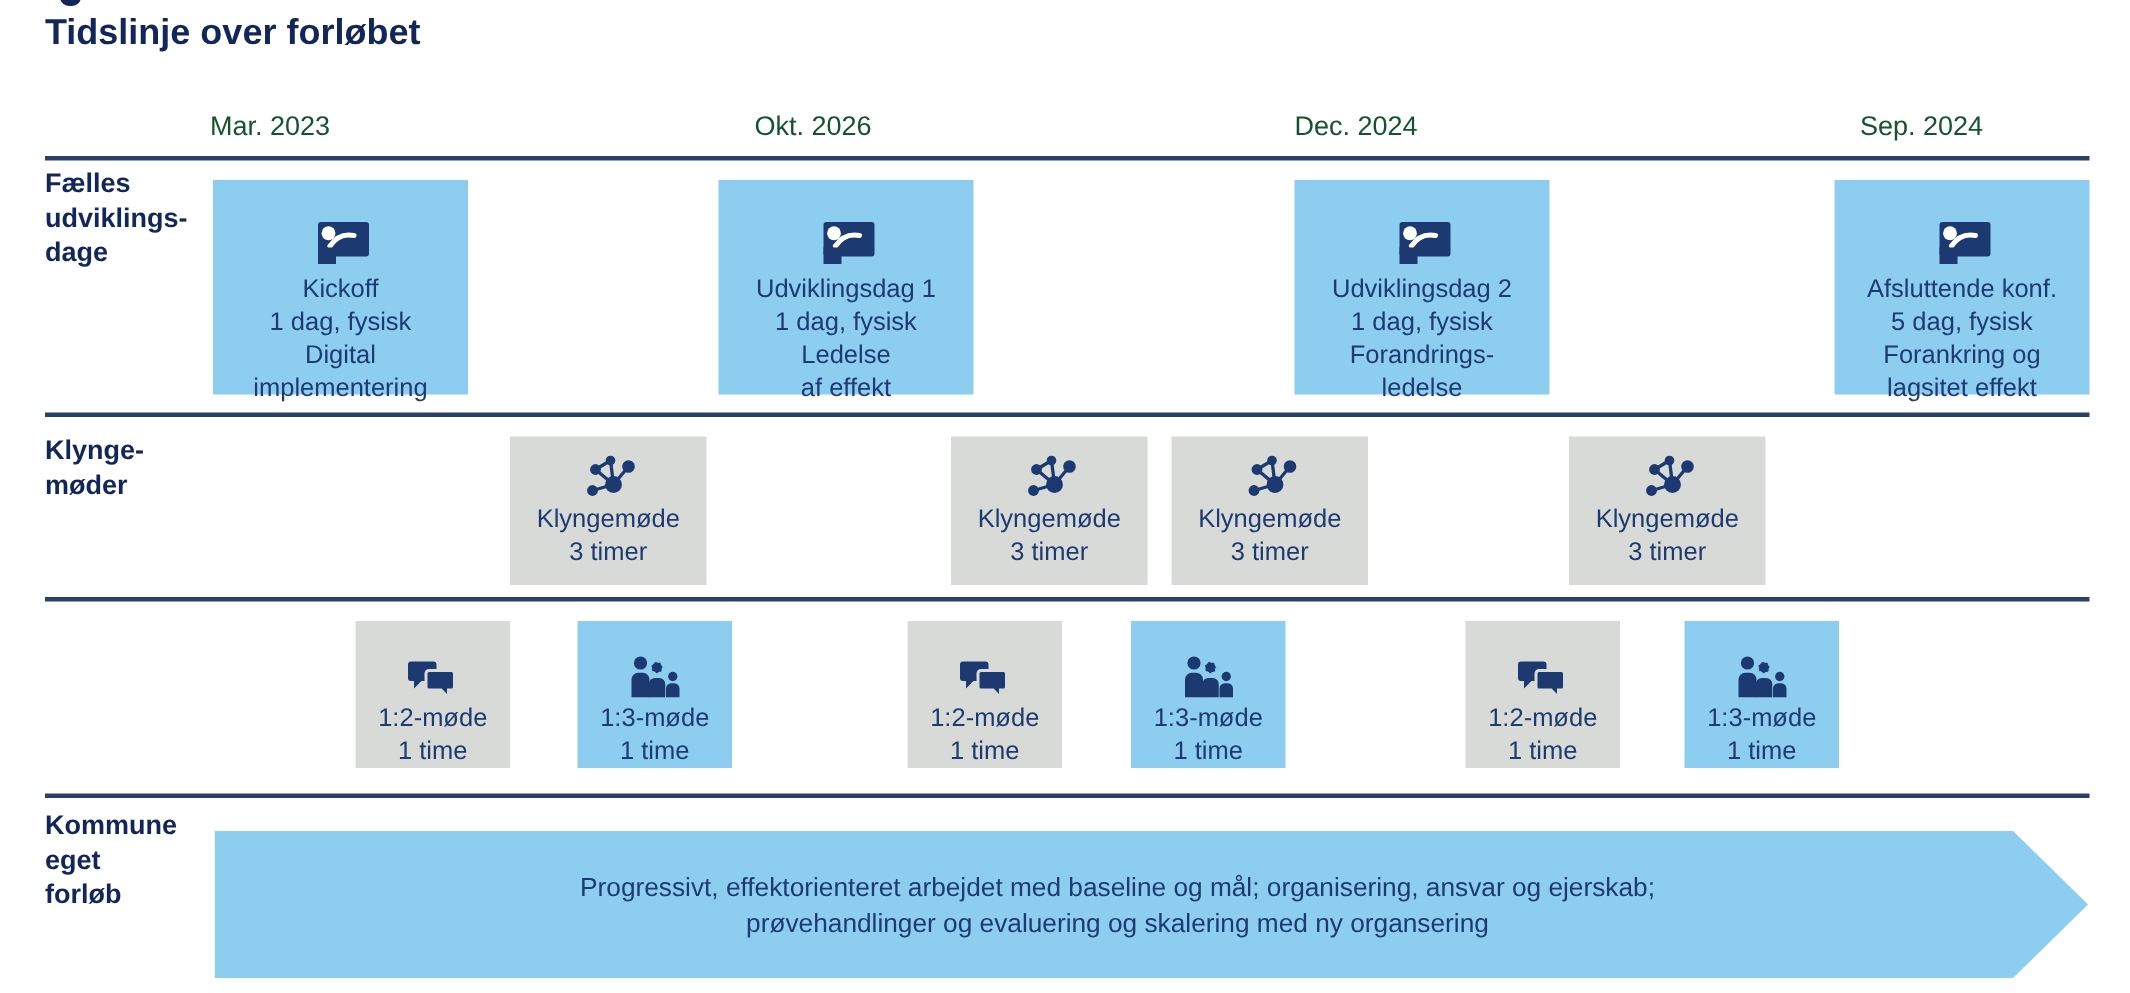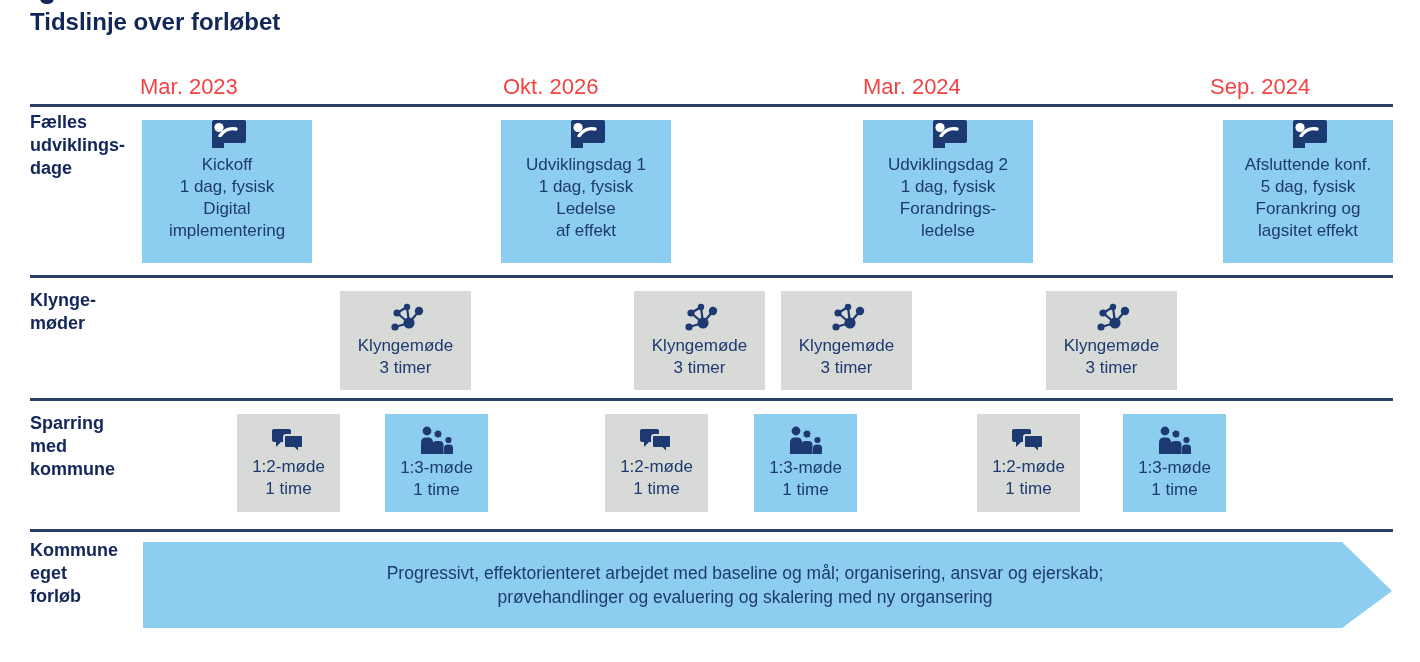--- a/index.html
+++ b/index.html
@@ -22,22 +22,22 @@
   .frag {
     position: absolute;
     left: 40px; top: -3px;
     width: 14px; height: 7px;
     background: #12265a;
     border-radius: 0 0 6px 6px;
   }
   .date {
     position: absolute;
     top: 74px;
-    font-size: 22px;
-    color: #ef4444;
+    font-size: 18px;
+    color: #14532d;
     white-space: nowrap;
   }
   .rule {
     position: absolute;
     left: 30px;
     width: 1363px;
     height: 3px;
     background: #2b4068;
   }
   .row-label {
@@ -57,29 +57,29 @@
     flex-direction: column;
     align-items: center;
     text-align: center;
     color: #1d3a71;
     font-size: 17px;
     line-height: 22px;
   }
   .box.blue { background: #8dcdf0; }
   .box.gray { background: #d8dad7; }
   .box .txt { white-space: pre-line; margin-top: 3px; }
-  .row1 { top: 120px; height: 143px; width: 170px; padding-top: 0; }
+  .row1 { top: 120px; height: 143px; width: 170px; padding-top: 28px; }
   .row2 { top: 291px; height: 99px; width: 131px; justify-content: center; }
-  .row3 { top: 414px; height: 98px; width: 103px; justify-content: center; }
+  .row3 { top: 414px; height: 98px; width: 103px; justify-content: flex-end; }
   .arrow {
     position: absolute;
     left: 143px;
-    top: 542px;
+    top: 554px;
     width: 1249px;
-    height: 86px;
+    height: 98px;
     background: #8dcdf0;
     clip-path: polygon(0 0, calc(100% - 50px) 0, 100% 49px, calc(100% - 50px) 100%, 0 100%);
     display: flex;
     align-items: center;
     justify-content: center;
   }
   .arrow .txt {
     text-align: center;
     color: #1d3a71;
     font-size: 17.5px;
@@ -123,50 +123,47 @@
   </defs>
 </svg>
 
 <div class="fig">
 
   <div class="frag"></div>
   <div class="title">Tidslinje over forløbet</div>
 
   <div class="date" style="left:140px">Mar. 2023</div>
   <div class="date" style="left:503px">Okt. 2026</div>
-  <div class="date" style="left:863px">Mar. 2024</div>
-  <div class="date" style="left:1210px">Sep. 2024</div>
+  <div class="date" style="left:863px">Dec. 2024</div>
+  <div class="date" style="left:1240px">Sep. 2024</div>
 
   <div class="rule" style="top:104px"></div>
   <div class="rule" style="top:275px"></div>
   <div class="rule" style="top:398px"></div>
   <div class="rule" style="top:529px"></div>
 
   <div class="row-label" style="top:289px">Klynge-
 møder</div>
   <div class="row-label" style="top:111px">Fælles
 udviklings-
 dage</div>
-  <div class="row-label" style="top:412px">Sparring
-med
-kommune</div>
   <div class="row-label" style="top:539px">Kommune
 eget
 forløb</div>
 
   <div class="box row1 blue" style="left:142px">
     <svg class="icon" width="42" height="31" viewBox="0 0 42 31">
         <use href="#def-presenter"></use>
       </svg>
     <div class="txt">Kickoff
 1 dag, fysisk
 Digital
 implementering</div>
   </div>
-  <div class="box row1 blue" style="left:501px">
+  <div class="box row1 blue" style="left:479px">
     <svg class="icon" width="42" height="31" viewBox="0 0 42 31">
         <use href="#def-presenter"></use>
       </svg>
     <div class="txt">Udviklingsdag 1
 1 dag, fysisk
 Ledelse
 af effekt</div>
   </div>
   <div class="box row1 blue" style="left:863px">
     <svg class="icon" width="42" height="31" viewBox="0 0 42 31">

